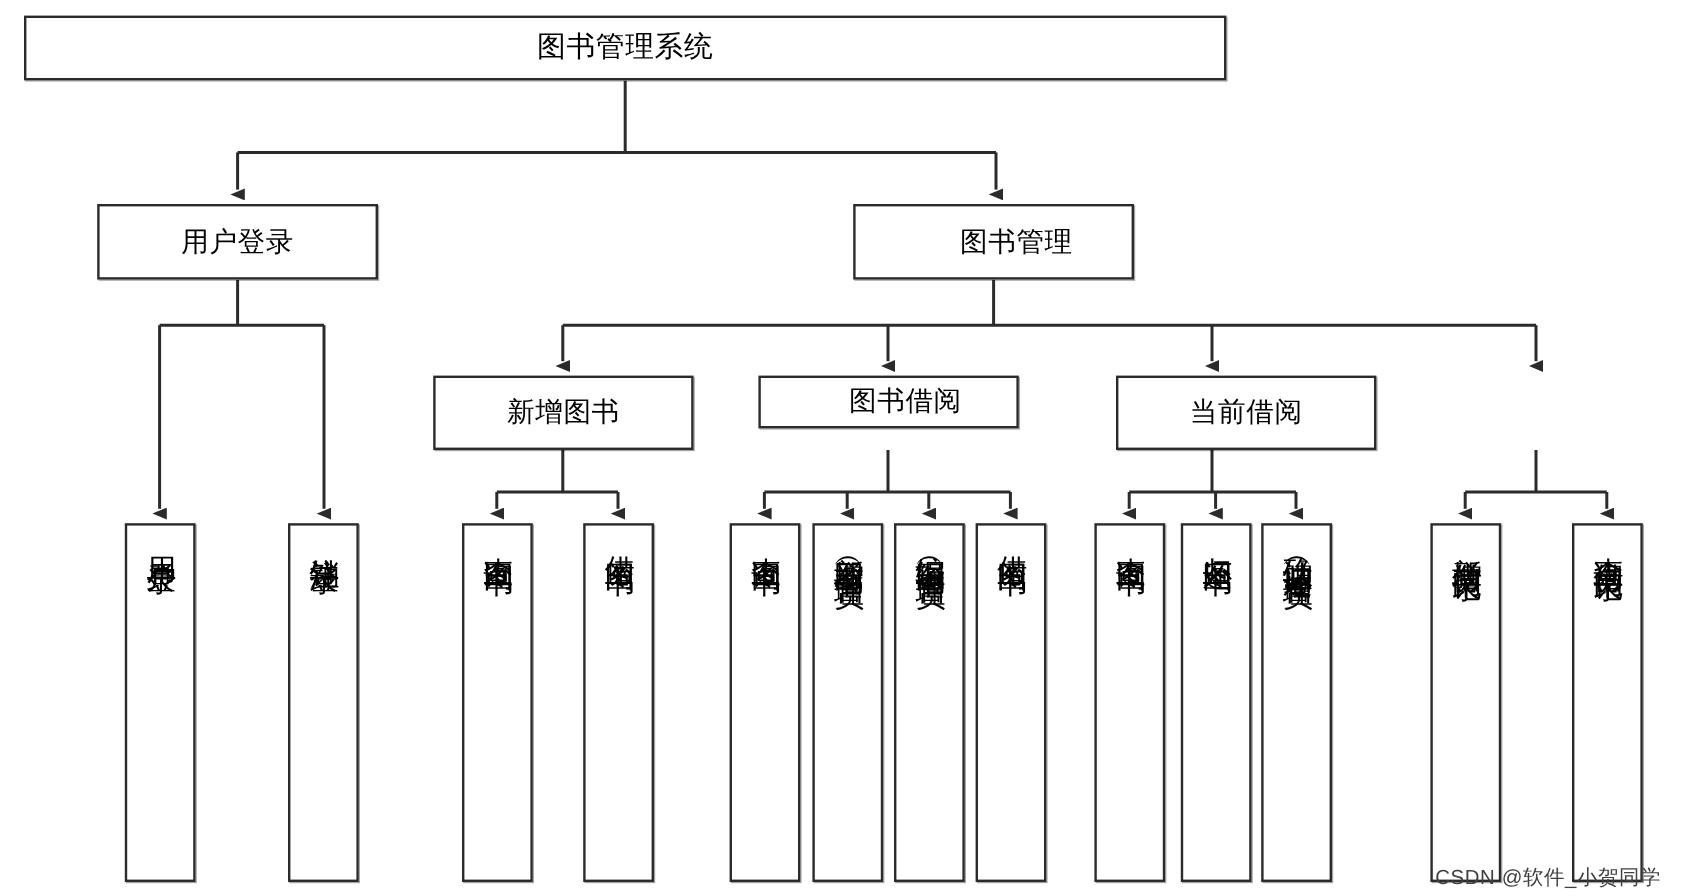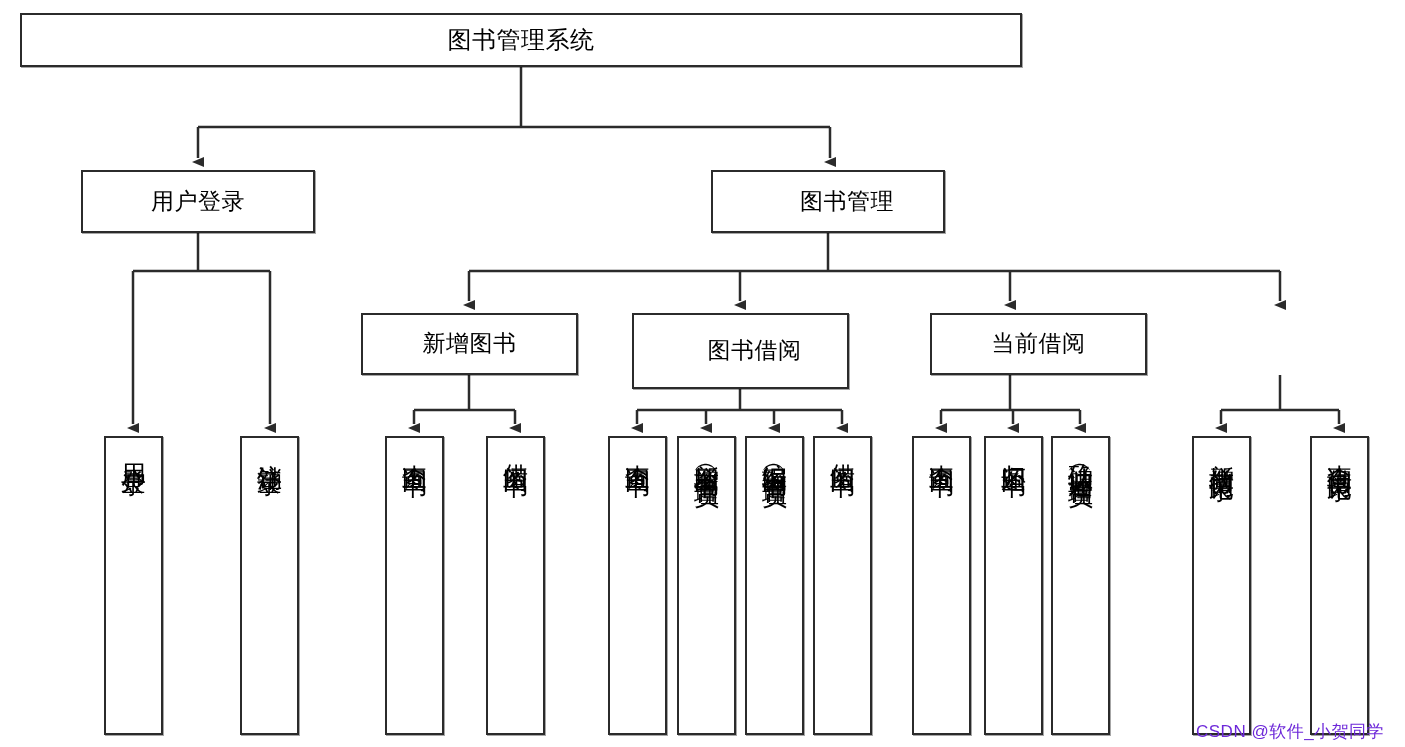--- a/index.html
+++ b/index.html
@@ -53,21 +53,21 @@
     writing-mode: vertical-rl;
     text-orientation: upright;
     font-size: 25px;
     letter-spacing: 3px;
     line-height: 1;
   }
   .node.root .label { font-size: 24px; }
   .watermark {
     position: absolute;
     font-size: 17px;
-    color: #6d28d9;
+    color: #404040;
     white-space: nowrap;
     letter-spacing: 0.5px;
   }
 </style>
 </head>
 <body>
 
 <div id="canvas">
 
   <svg id="edges" viewBox="0 0 1405 747" xmlns="http://www.w3.org/2000/svg">
@@ -128,21 +128,21 @@
   <div class="node horizontal" style="left: 81px; top: 170px; width: 234px; height: 63px;">
     <span class="label">用户登录</span>
   </div>
   <div class="node horizontal" style="left: 711px; top: 170px; width: 234px; height: 63px; padding-left: 38px;">
     <span class="label">图书管理</span>
   </div>
 
   <div class="node horizontal" style="left: 361px; top: 313px; width: 217px; height: 62px;">
     <span class="label">新增图书</span>
   </div>
-  <div class="node horizontal" style="left: 632px; top: 313px; width: 217px; height: 76px; padding-left: 28px;">
+  <div class="node horizontal" style="left: 632px; top: 313px; width: 217px; height: 44px; padding-left: 28px;">
     <span class="label">图书借阅</span>
   </div>
   <div class="node horizontal" style="left: 902px; top: 313px; width: 217px; height: 62px; margin-left: 28px;">
     <span class="label">当前借阅</span>
   </div>
 
   <div class="node vertical" style="left: 104px; top: 436px; width: 59px; height: 299px;">
     <span class="label">用户登录</span>
   </div>
   <div class="node vertical" style="left: 240px; top: 436px; width: 59px; height: 299px;">

